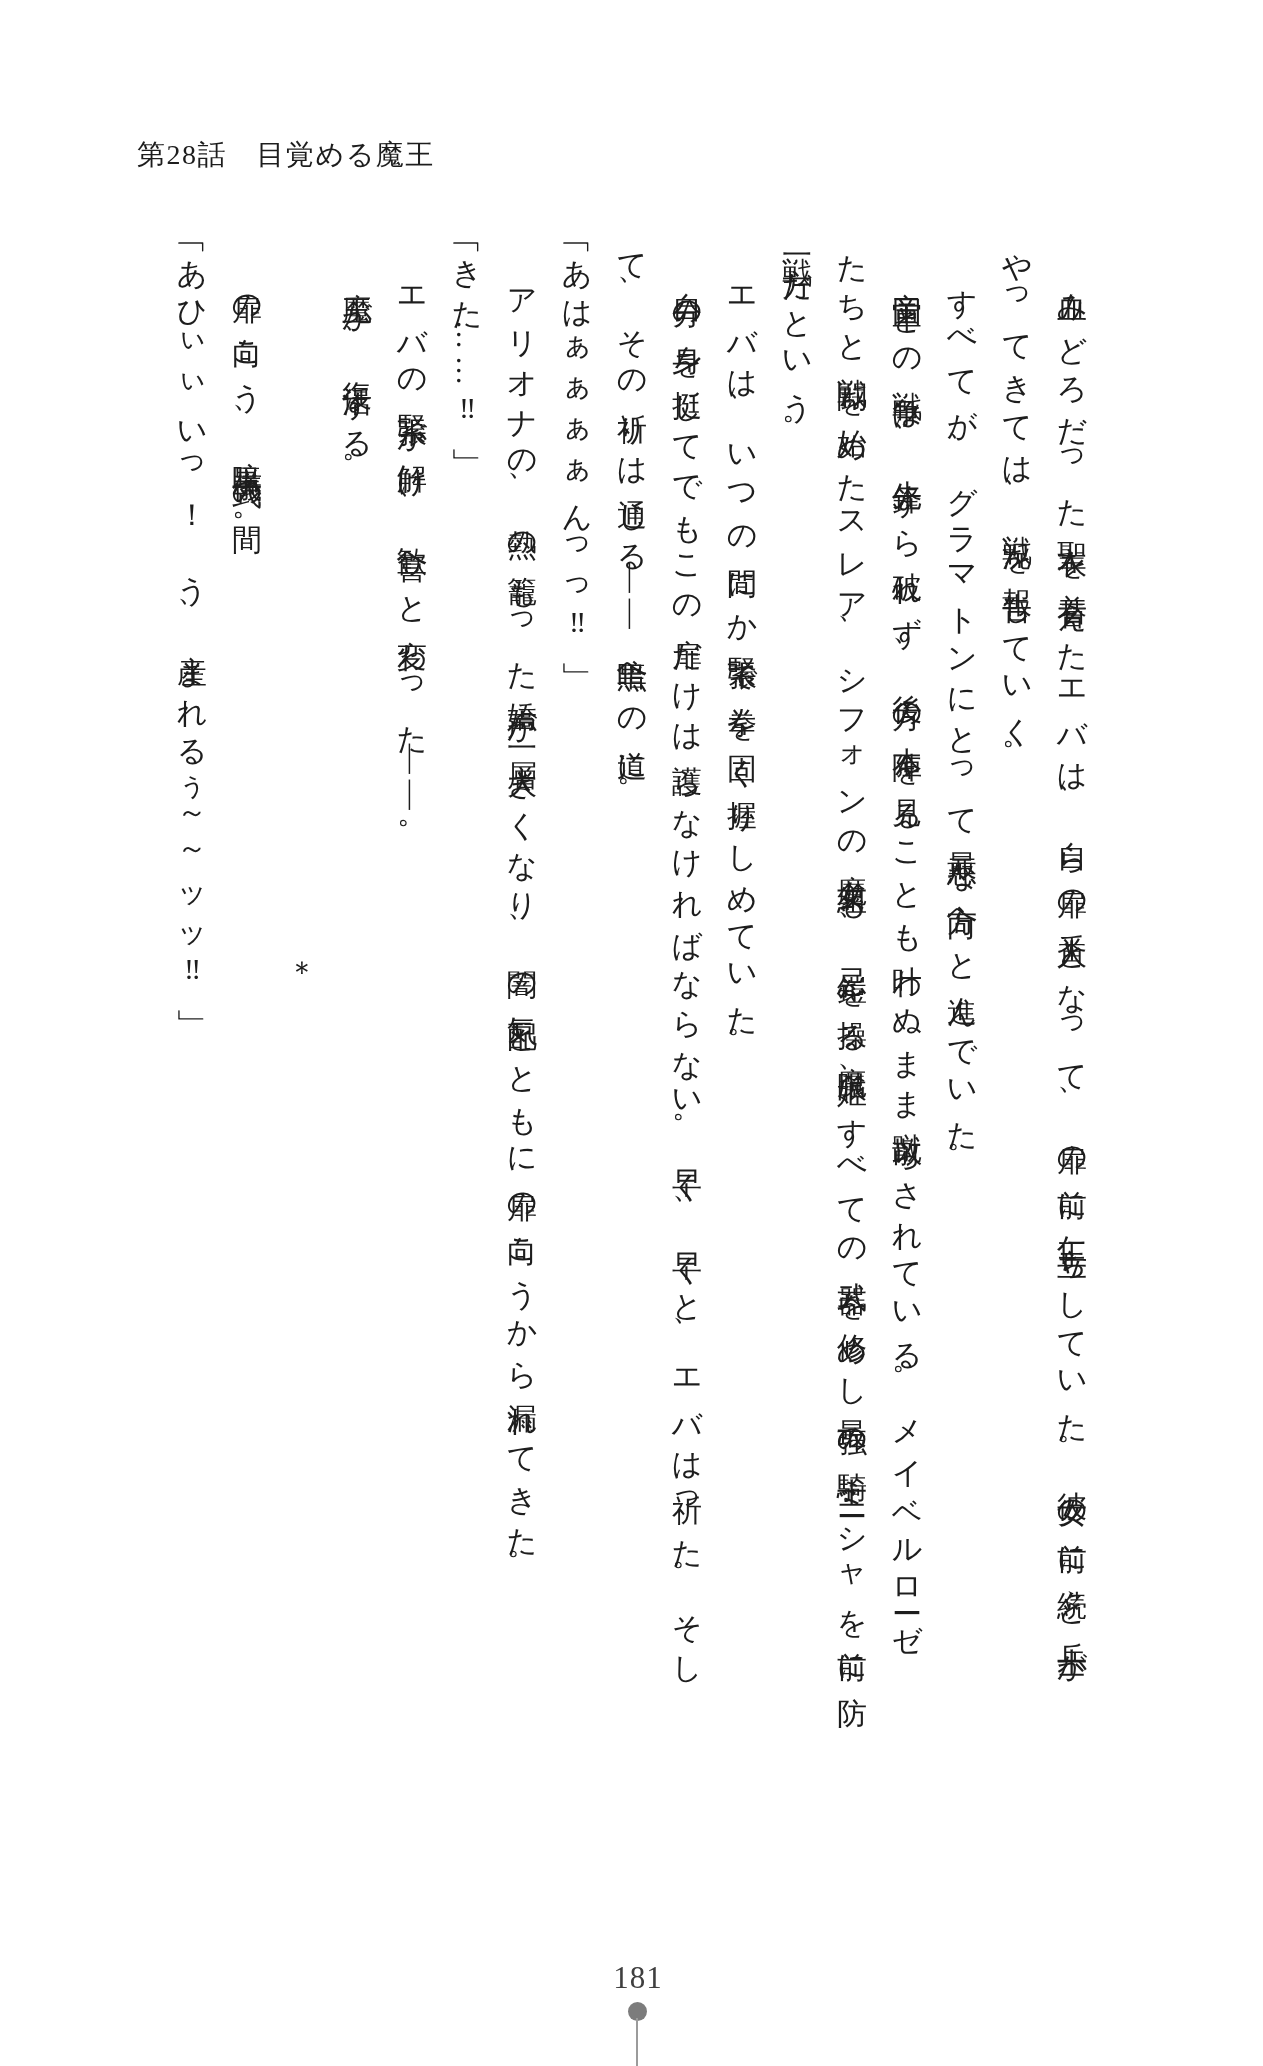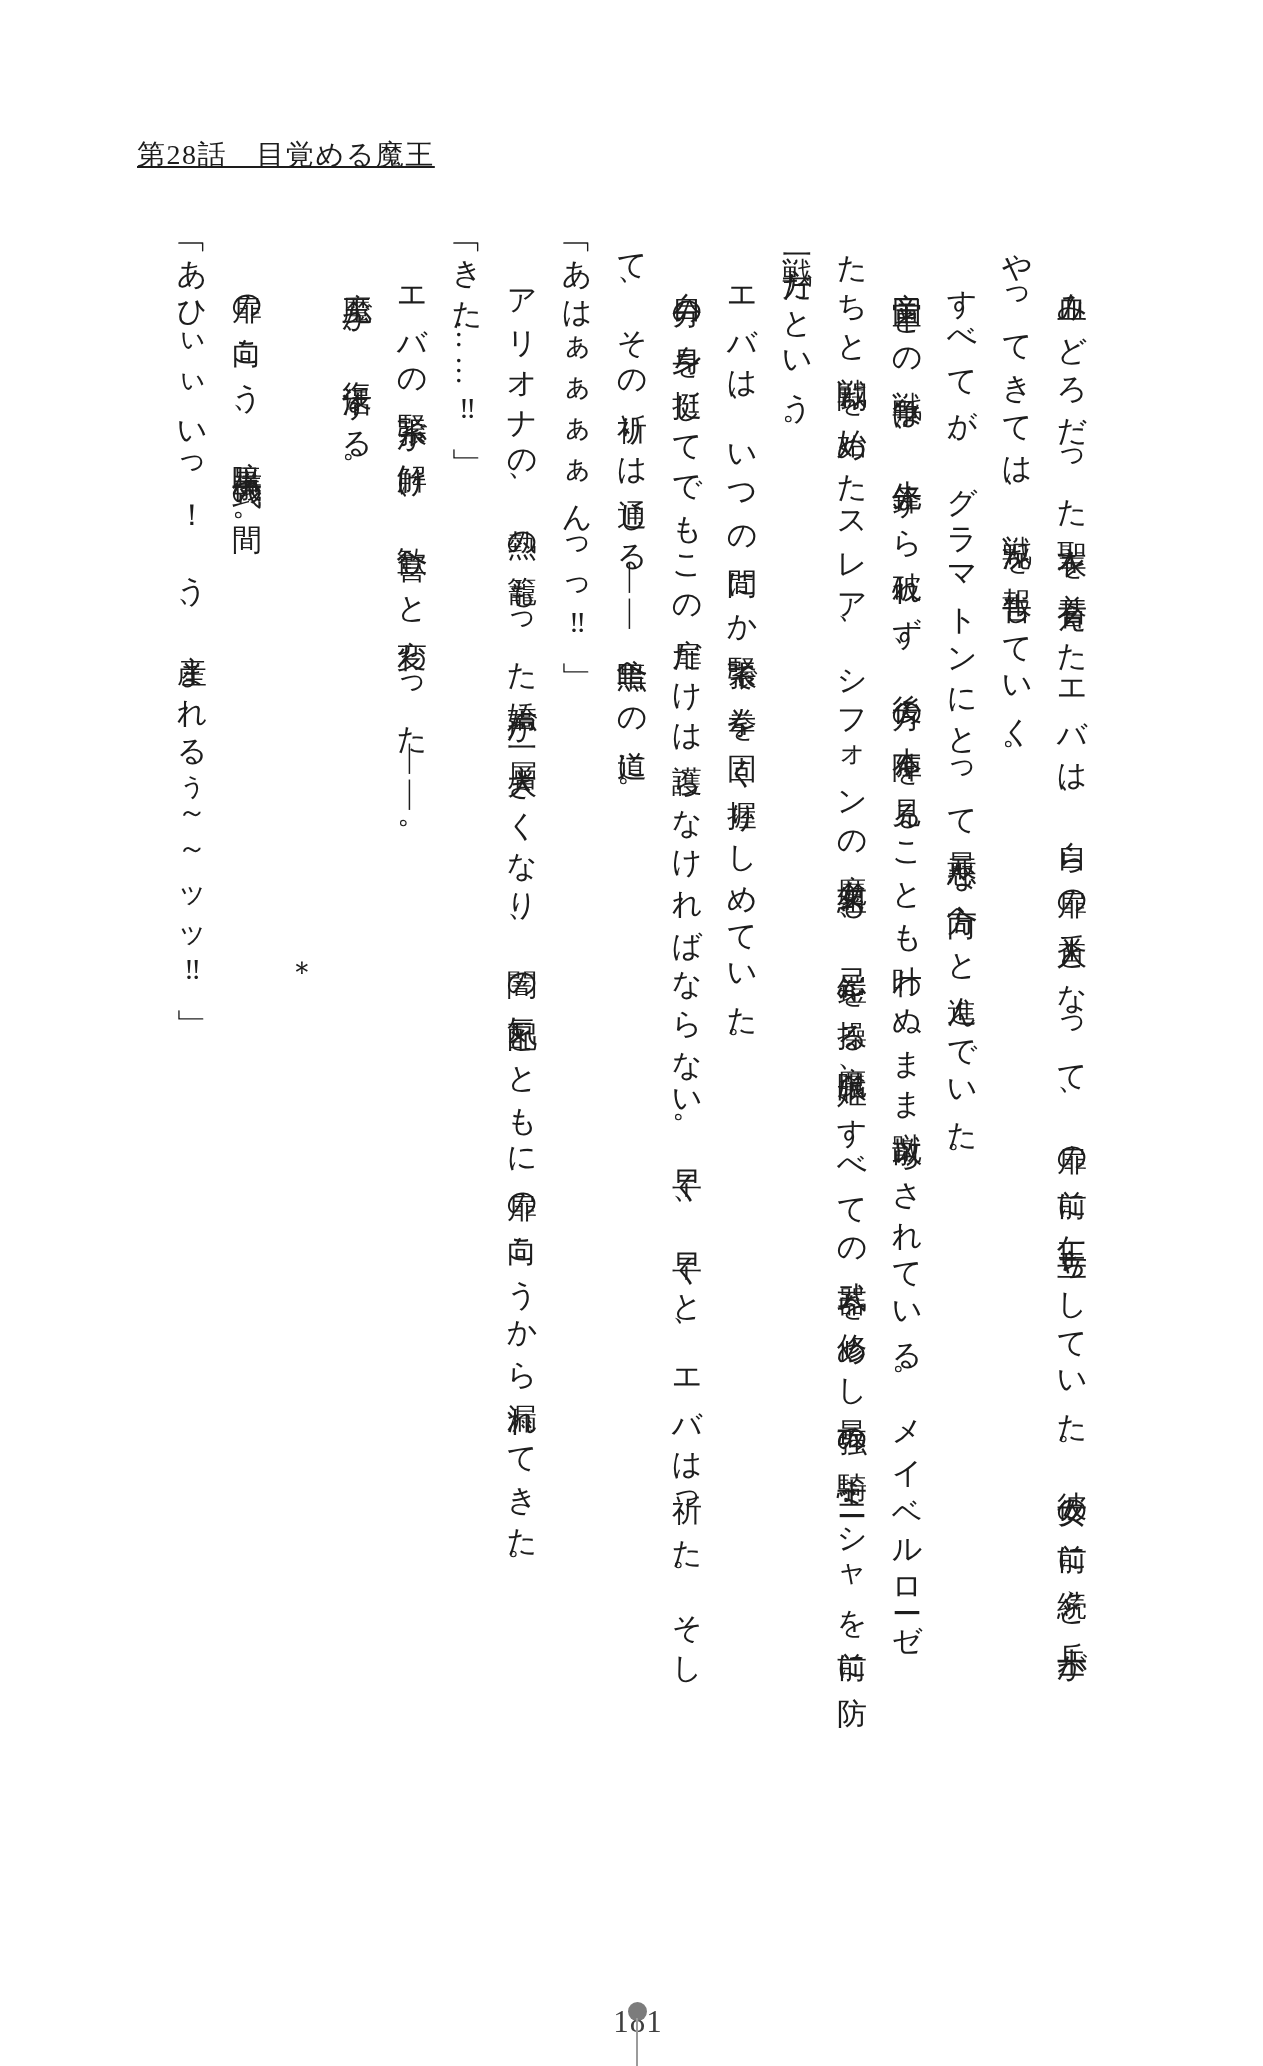--- a/index.html
+++ b/index.html
@@ -16,21 +16,20 @@
     font-family: "Liberation Serif", serif;
   }
   .running-head {
     position: absolute;
     left: 137px;
     top: 136px;
     font-size: 28px;
     letter-spacing: 1.5px;
     color: var(--text, #1d1d1d);
     white-space: nowrap;
-    text-decoration: underline;
   }
   .text-block {
     position: absolute;
     top: 233px;
     right: 163px;
     height: 1450px;
     writing-mode: vertical-rl;
     text-orientation: mixed;
     font-size: 30px;
     line-height: 55px;
@@ -45,21 +44,20 @@
     text-align: center;
   }
   .page-number {
     position: absolute;
     top: 1960px;
     left: 638px;
     transform: translateX(-50%);
     font-size: 31px;
     letter-spacing: 1px;
     color: var(--page-number, #3f3f3f);
-    margin-top: 44px;
   }
   .marker-dot {
     position: absolute;
     left: 628px;
     top: 2002px;
     width: 19px;
     height: 19px;
     border-radius: 50%;
     background: var(--marker-dot, #7c7c7c);
   }

